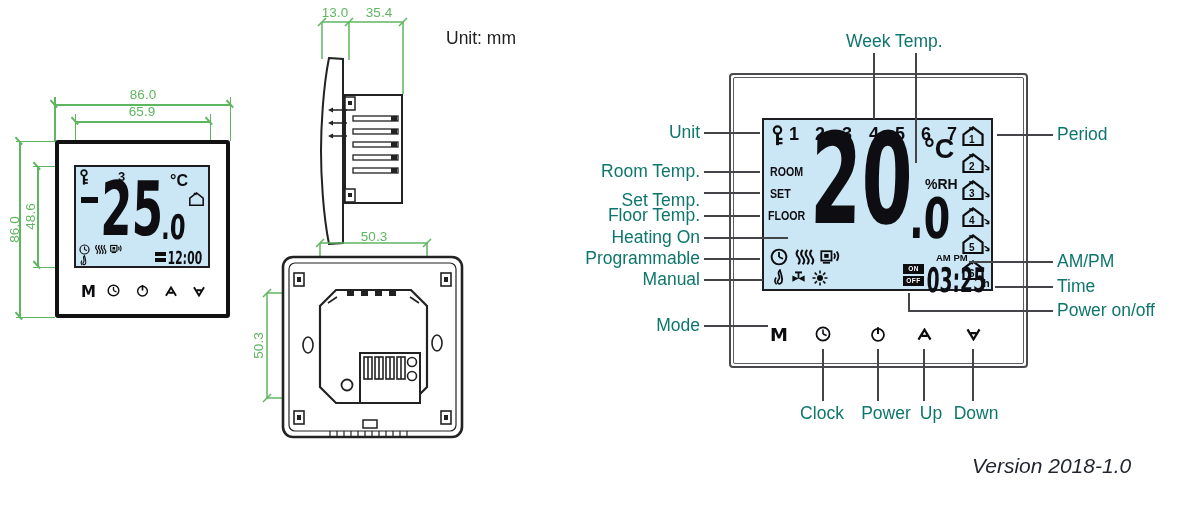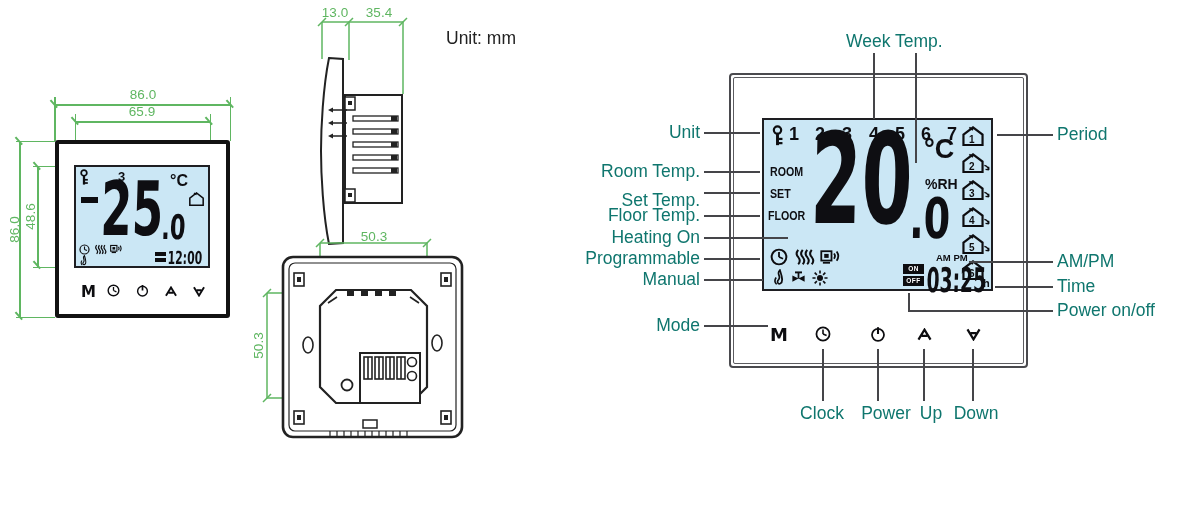--- a/index.html
+++ b/index.html
@@ -476,14 +476,15 @@
   <div class="lbl" style="left:846px;top:31px">Week Temp.</div>
   <div class="lbl" style="left:1057px;top:124px">Period</div>
   <div class="lbl" style="left:1057px;top:251px">AM/PM</div>
   <div class="lbl" style="left:1057px;top:276px">Time</div>
   <div class="lbl" style="left:1057px;top:300px">Power on/off</div>
   <div class="lbl" style="left:822px;top:403px;transform:translateX(-50%)">Clock</div>
   <div class="lbl" style="left:886px;top:403px;transform:translateX(-50%)">Power</div>
   <div class="lbl" style="left:931px;top:403px;transform:translateX(-50%)">Up</div>
   <div class="lbl" style="left:976px;top:403px;transform:translateX(-50%)">Down</div>
 
+  <div class="version" style="left:972px;top:454px">Version 2018-1.0</div>
 
 </div>
 
 </body></html>

